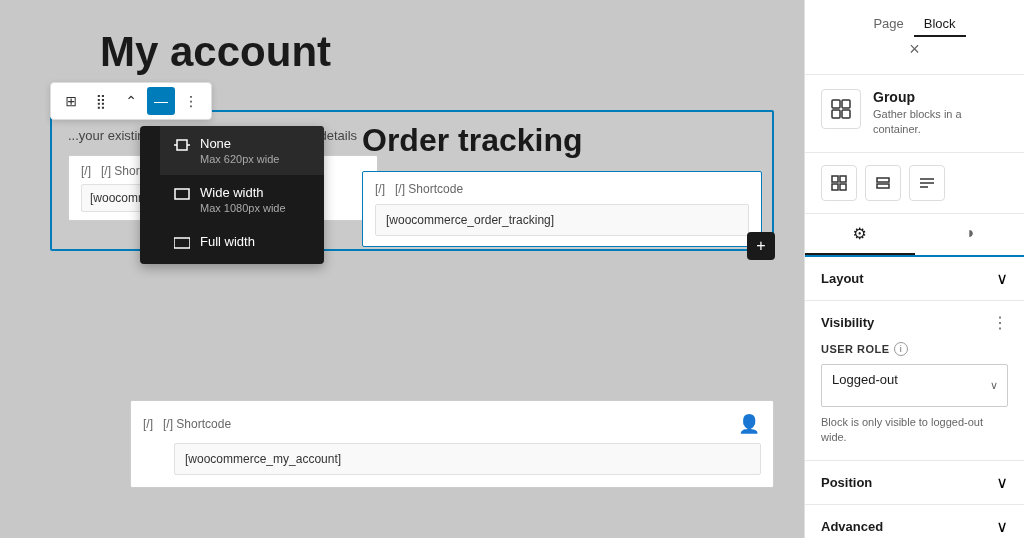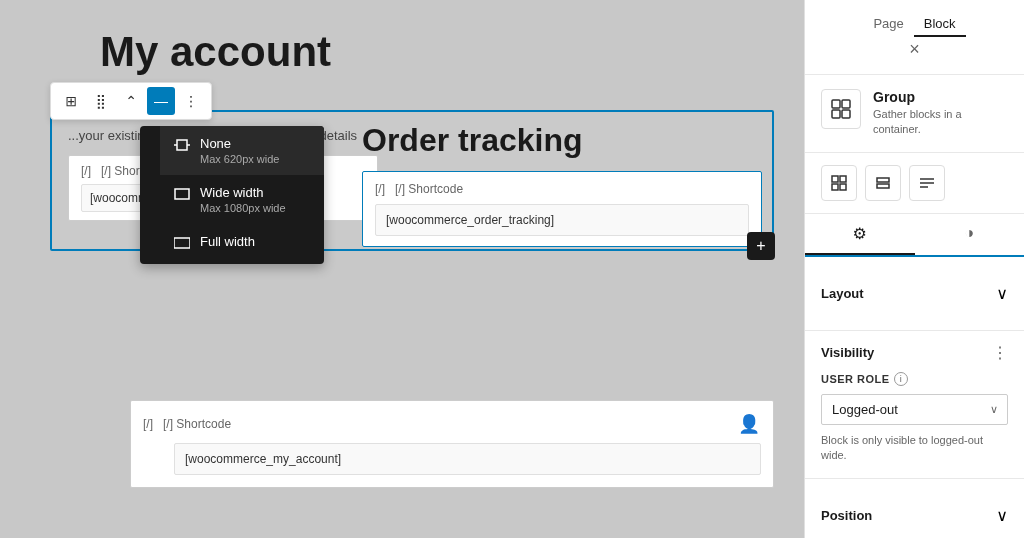--- a/index.html
+++ b/index.html
@@ -360,21 +360,21 @@
       cursor: pointer;
     }
 
     .role-select-wrapper {
       position: relative;
       margin-bottom: 8px;
     }
 
     .role-select {
       width: 100%;
-      padding: 7px 30px 7px 10px;
+      padding: 7px 30px 19px 10px;
       border: 1px solid #ccc;
       border-radius: 2px;
       font-size: 13px;
       color: #1a1a1a;
       background: #fff;
       appearance: none;
       cursor: pointer;
     }
 
     .select-chevron {
@@ -388,21 +388,21 @@
     }
 
     .visibility-note {
       font-size: 11px;
       color: #666;
       line-height: 1.4;
     }
 
     
     .section-collapsed {
-      padding: 27px 16px;
+      padding: 12px 16px;
       display: flex;
       align-items: center;
       justify-content: space-between;
       cursor: pointer;
       border-bottom: 1px solid #e8e8e8;
     }
 
     .section-collapsed .label {
       font-size: 13px;
       font-weight: 600;

